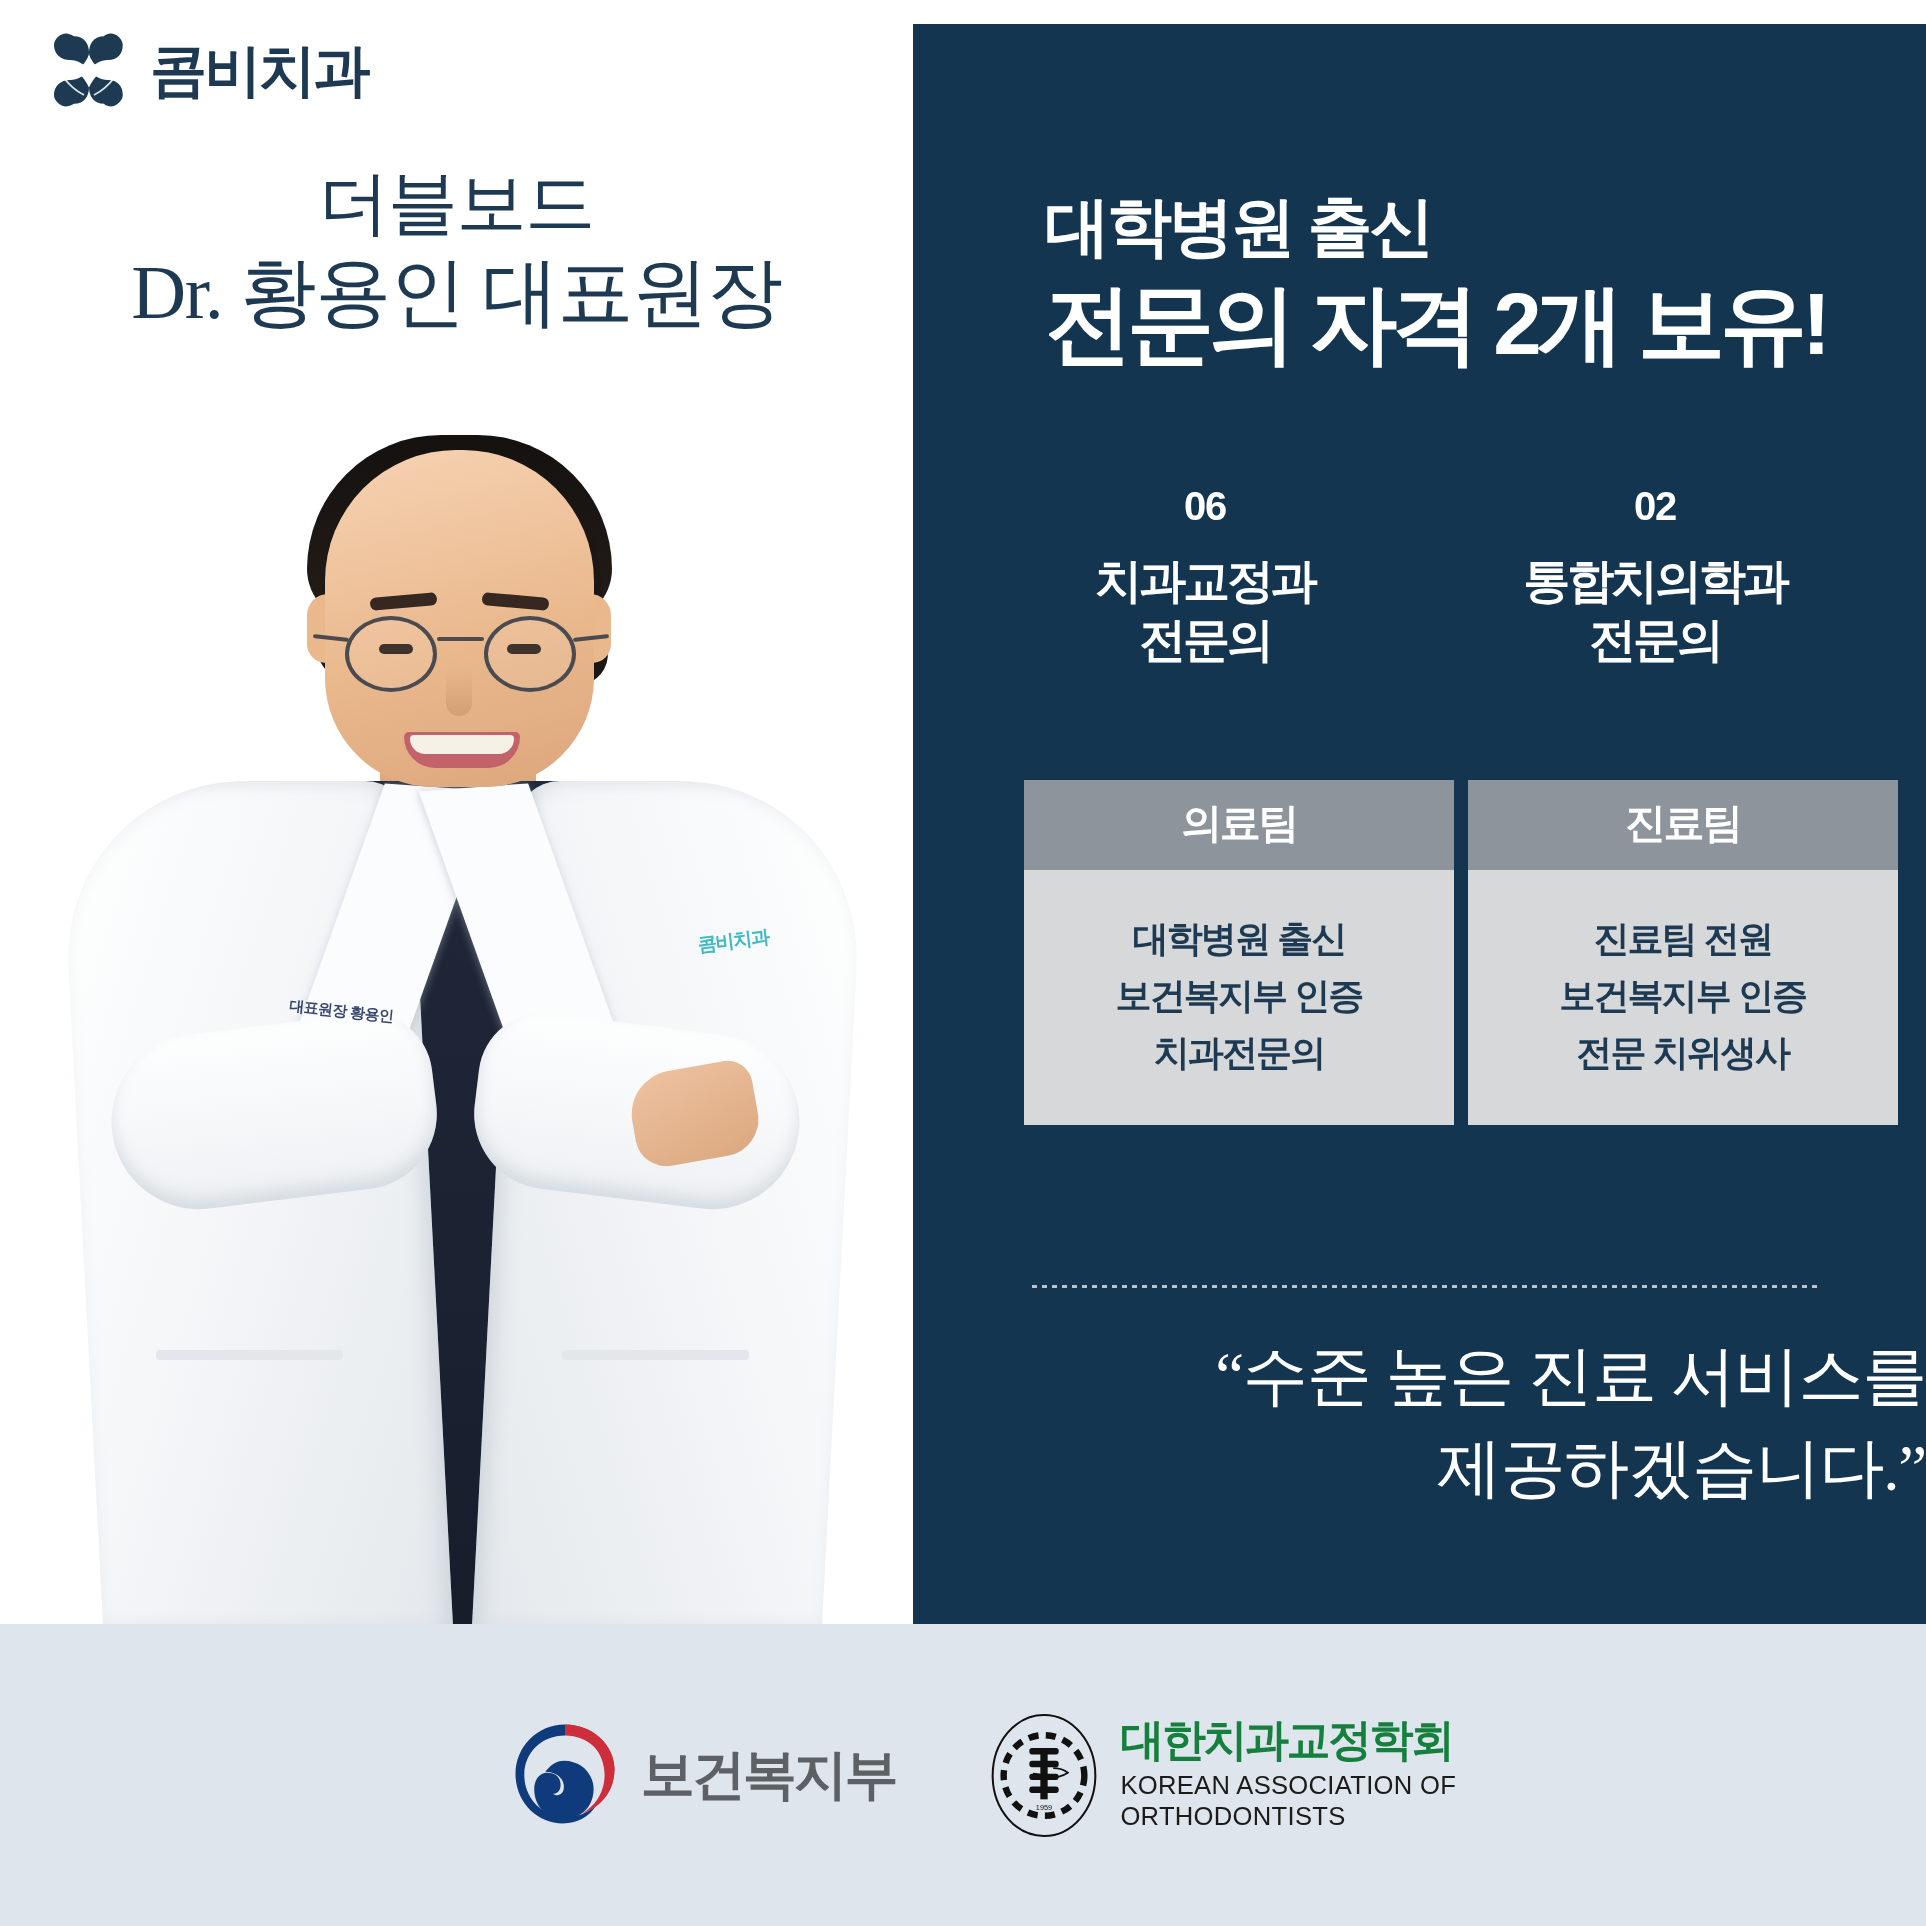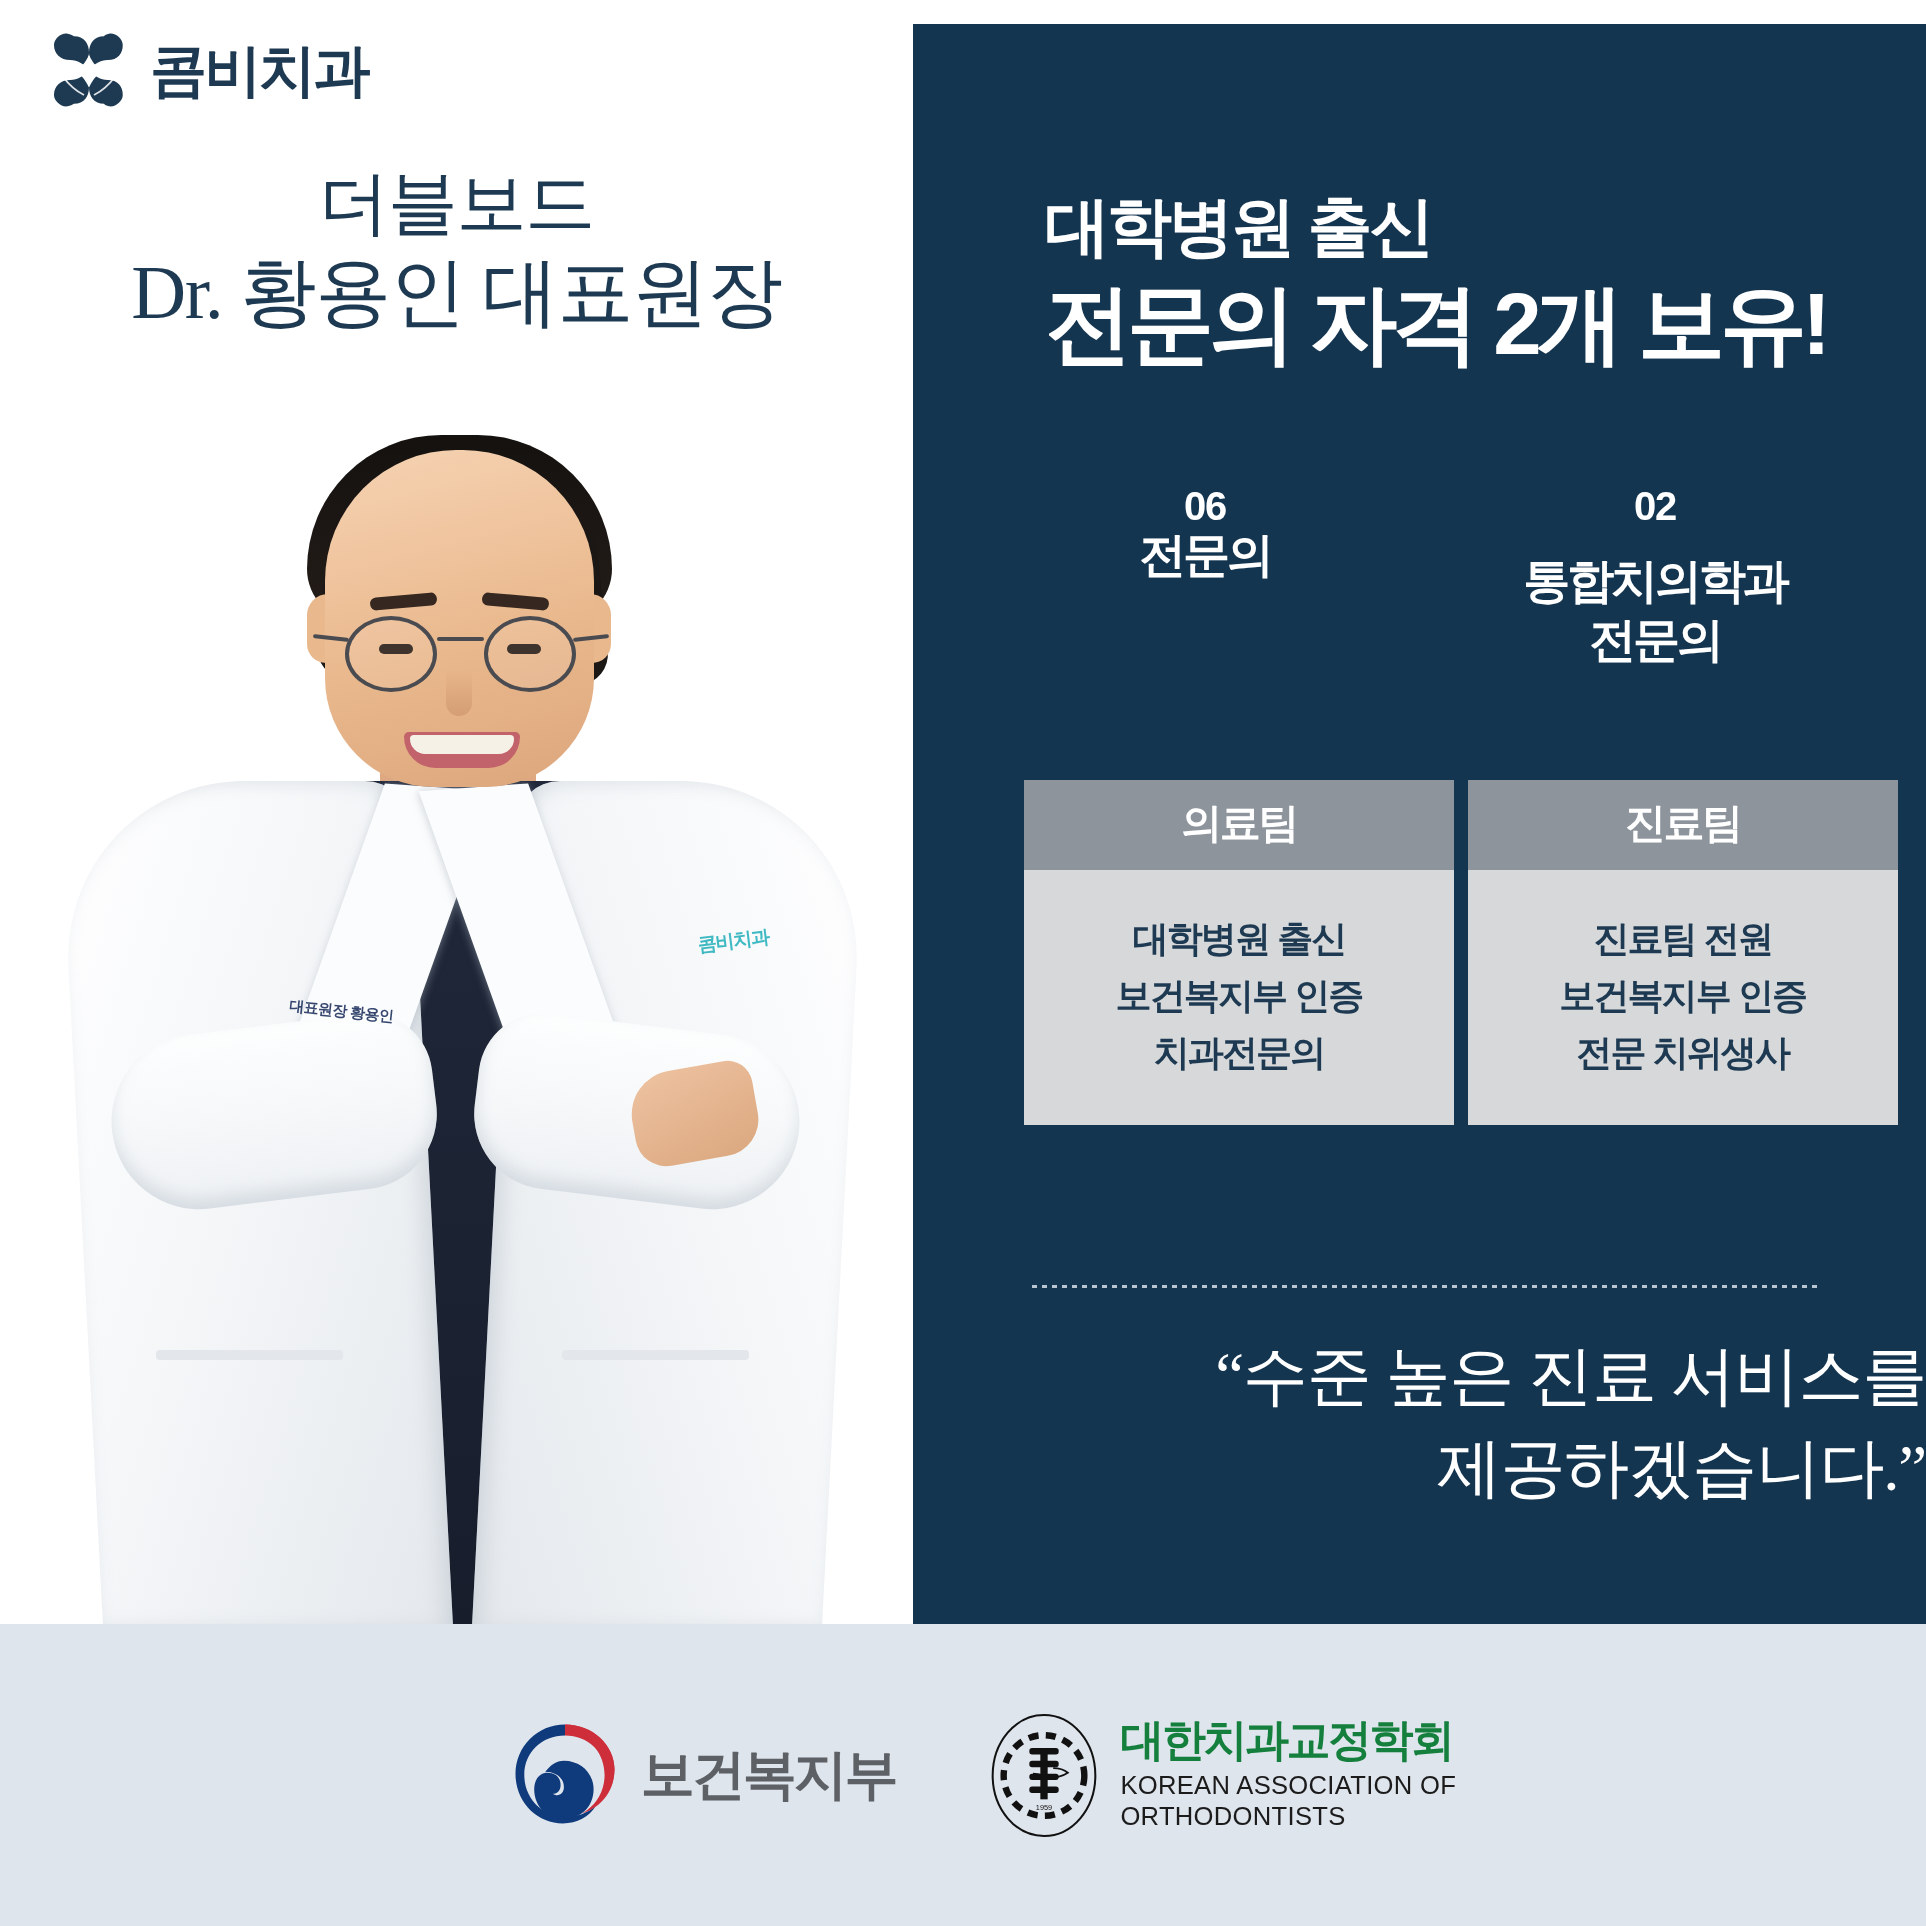--- a/index.html
+++ b/index.html
@@ -306,20 +306,21 @@
   <div class="right-panel">
 
     <div class="rp-head">
       <span class="h1">대학병원 출신</span>
       <span class="h2">전문의 자격 2개 보유!</span>
     </div>
 
     <div class="spec-row">
       <div class="spec-col">
         <span class="spec-num">06</span>
+        <span class="spec-t1">치과교정과</span>
         <span class="spec-t2">전문의</span>
       </div>
       <div class="spec-col">
         <span class="spec-num">02</span>
         <span class="spec-t1">통합치의학과</span>
         <span class="spec-t2">전문의</span>
       </div>
     </div>
 
     <div class="cards">

